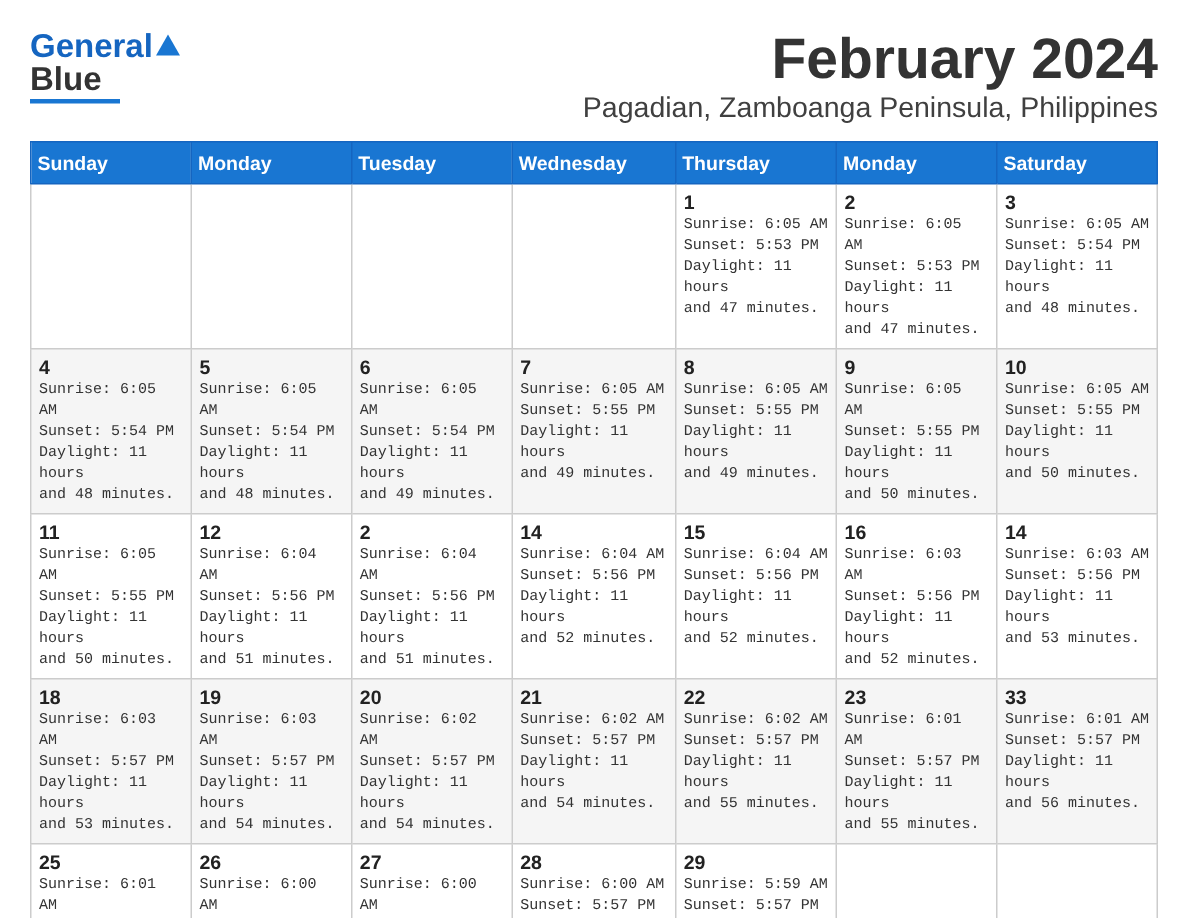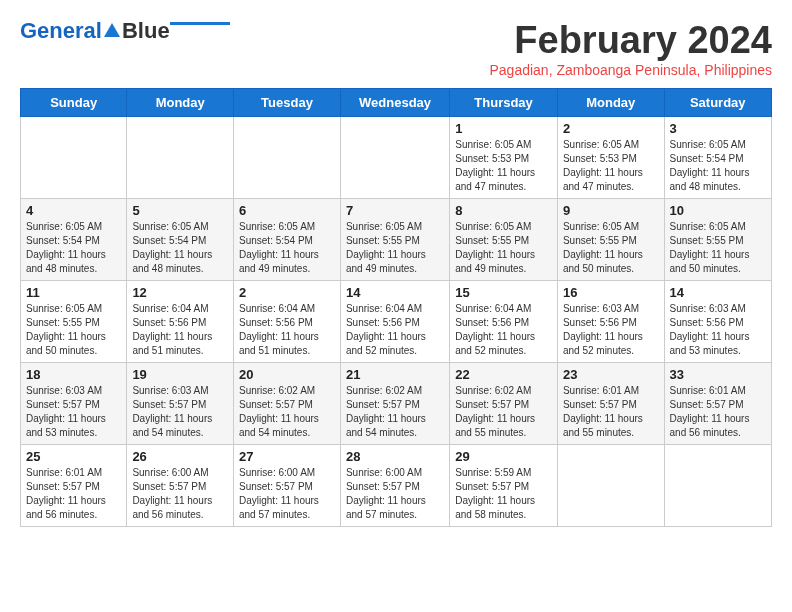--- a/index.html
+++ b/index.html
@@ -11,21 +11,21 @@
       padding: 20px;
     }
     .header {
       display: flex;
       justify-content: space-between;
       align-items: flex-start;
       margin-bottom: 10px;
     }
     .logo {
       display: flex;
-      flex-direction: row;
+      flex-direction: column;
       align-items: flex-start;
     }
     .logo-text {
       font-size: 22px;
       font-weight: bold;
       color: #333;
       line-height: 1;
     }
     .logo-text span.blue { color: #1565c0; }
     .logo-row {
@@ -41,33 +41,33 @@
     .title-area {
       text-align: right;
     }
     .month-title {
       font-size: 38px;
       font-weight: bold;
       color: #333;
       line-height: 1.1;
     }
     .subtitle {
-      font-size: 14px;
-      color: #ef4444;
+      font-size: 19px;
+      color: #404040;
     }
     table {
       width: 100%;
       border-collapse: collapse;
       font-size: 11px;
     }
     thead th {
       background: #1976d2;
       color: #fff;
       padding: 6px 4px;
-      text-align: center;
+      text-align: left;
       font-size: 13px;
       font-weight: bold;
       border: 1px solid #1565c0;
     }
     tbody td {
       border: 1px solid #ccc;
       vertical-align: top;
       padding: 4px 5px;
       width: 113px;
       height: 80px;
@@ -80,20 +80,21 @@
       font-size: 13px;
       font-weight: bold;
       color: #222;
       display: block;
       margin-bottom: 2px;
     }
     .day-info {
       font-size: 10px;
       color: #333;
       line-height: 1.4;
+      font-family: Liberation Mono, monospace;
     }
     .empty-cell {
       background: #fff;
     }
   </style>
 </head>
 <body>
 
 <div class="header">
   <div class="logo">

